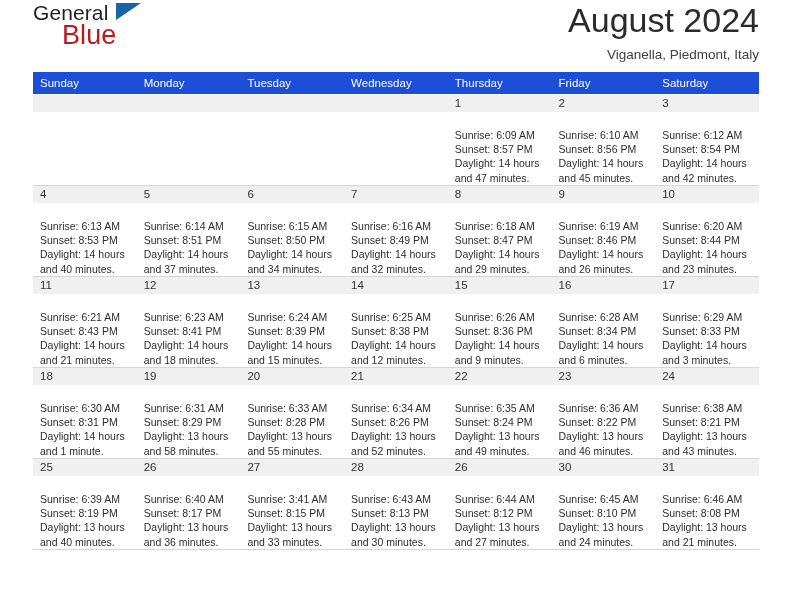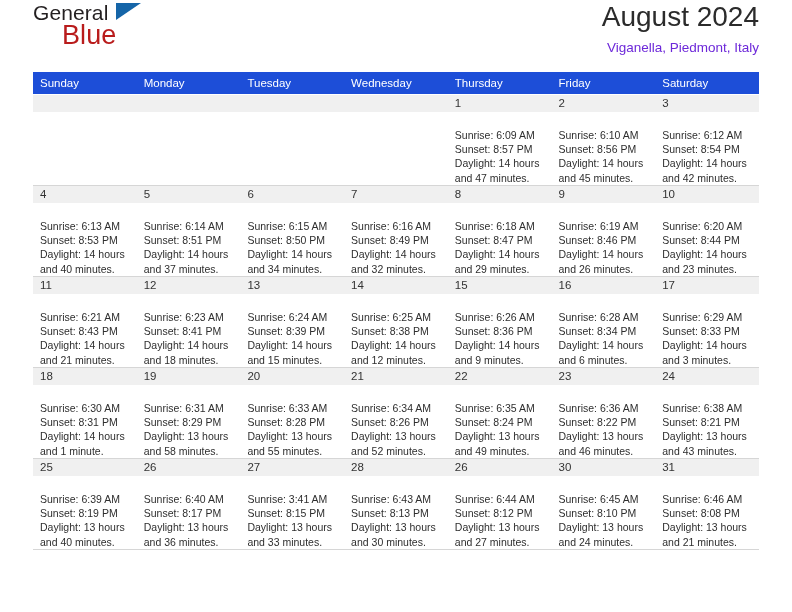--- a/index.html
+++ b/index.html
@@ -59,31 +59,31 @@
     width: 0;
     height: 0;
     border-left: 25px solid #1565a8;
     border-bottom: 17px solid transparent;
   }
   .title-block {
     text-align: right;
     padding-top: 1px;
   }
   .month-title {
-    font-size: 28px;
+    font-size: 34px;
     color: #2b2b2b;
     line-height: 1.15;
     font-weight: normal;
     margin: 0;
     white-space: nowrap;
     text-align: center;
   }
   .location {
     font-size: 13.5px;
-    color: #6d28d9;
+    color: #404040;
     margin-top: 7px;
     white-space: nowrap;
   }
 
   
   .calendar {
     width: 726px;
     border-collapse: collapse;
     table-layout: fixed;
   }

